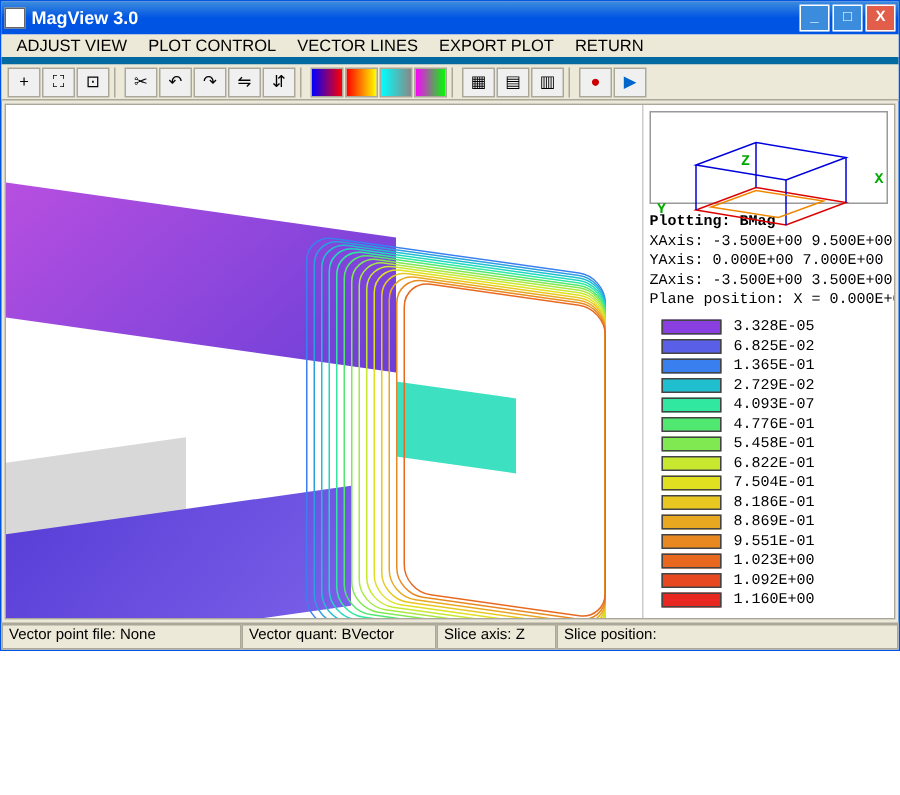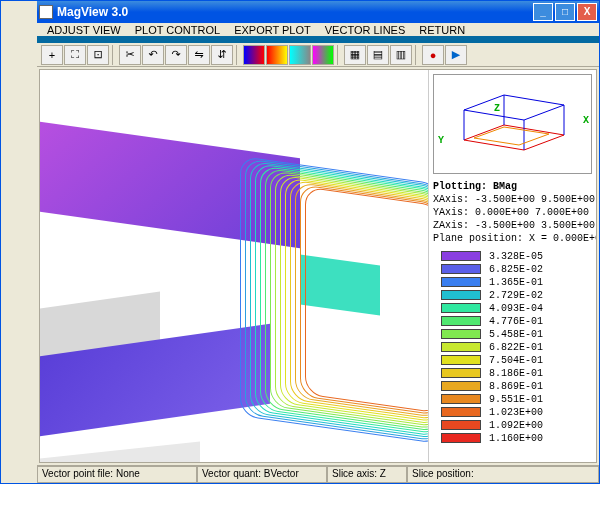--- a/index.html
+++ b/index.html
@@ -1,25 +1,25 @@
 <!DOCTYPE html>
 <html><head>
 <meta charset="utf-8">
 <style>
 * { box-sizing: border-box; margin: 0; padding: 0; }
 body { font-family: Tahoma, Arial, sans-serif; font-size: 11px; background: #fff; }
-.window { width: 600px; height: 484px; border: 1px solid #0054e3; background: #ece9d8; position: relative; display: flex; flex-direction: column; padding-left: 36px; }
+.window { width: 600px; height: 434px; border: 1px solid #0054e3; background: #ece9d8; position: relative; display: flex; flex-direction: column; }
 .titlebar { height: 22px; background: linear-gradient(to bottom, #3c8cde 0%, #0054e3 50%, #0054e3 100%); color: #fff; display: flex; align-items: center; padding: 0 2px; font-size: 12px; }
 .titlebar .app-icon { width: 14px; height: 14px; background: #fff; border: 1px solid #666; margin-right: 4px; display: inline-block; }
 .titlebar .title { flex: 1; font-weight: bold; }
 .win-btns { display: flex; gap: 2px; }
 .win-btn { width: 20px; height: 18px; font-size: 10px; text-align: center; line-height: 16px; border: 1px solid #fff; font-weight: bold; }
 .win-btn.min, .win-btn.max { background: #3c8cde; color: #fff; }
 .win-btn.close { background: #e35e4a; color: #fff; }
-.menubar { height: 20px; background: #ece9d8; border-bottom: 7px solid #0369a1; display: flex; align-items: center; padding: 0 4px; gap: 2px; }
+.menubar { height: 20px; background: #ece9d8; border-bottom: 5px solid #0369a1; display: flex; align-items: center; padding: 0 4px; gap: 2px; }
 .menu-item { padding: 2px 6px; font-size: 11px; cursor: default; }
 .toolbar { height: 24px; background: #ece9d8; border-bottom: 1px solid #aca899; display: flex; align-items: center; padding: 0 4px; gap: 1px; }
 .tool-btn { width: 22px; height: 20px; border: 1px solid #aca899; background: #f0f0f0; display: flex; align-items: center; justify-content: center; font-size: 11px; }
 .tool-sep { width: 4px; height: 20px; border-left: 1px solid #aca899; margin: 0 2px; }
 .content { flex: 1; display: flex; background: #fff; border: 1px solid #aca899; margin: 2px; overflow: hidden; }
 .viewport { flex: 1; position: relative; background: #fff; overflow: hidden; }
 .side-panel { width: 168px; background: #fff; border-left: 1px solid #ccc; padding: 4px; display: flex; flex-direction: column; font-family: 'Courier New', monospace; font-size: 10px; }
 .mini-axes { height: 100px; border: 1px solid #999; margin-bottom: 6px; position: relative; background: #fff; }
 .info-block { line-height: 13px; margin-bottom: 6px; }
 .info-line { white-space: nowrap; }
@@ -54,22 +54,22 @@
     <div class="win-btns">
       <div class="win-btn min">_</div>
       <div class="win-btn max">□</div>
       <div class="win-btn close">X</div>
     </div>
   </div>
 
   <div class="menubar">
     <span class="menu-item">ADJUST VIEW</span>
     <span class="menu-item">PLOT CONTROL</span>
+    <span class="menu-item">VECTOR LINES</span>
     <span class="menu-item">EXPORT PLOT</span>
-    <span class="menu-item">VECTOR LINES</span>
     <span class="menu-item">RETURN</span>
   </div>
 
   <div class="toolbar">
     <div class="tool-btn">+</div>
     <div class="tool-btn">⛶</div>
     <div class="tool-btn">⊡</div>
     <div class="tool-sep"></div>
     <div class="tool-btn">✂</div>
     <div class="tool-btn">↶</div>
@@ -153,21 +153,21 @@
           <div class="legend-row">
             <div class="swatch" style="background: rgb(58, 127, 240);"></div>
             <span class="legend-val">1.365E-01</span>
           </div>
           <div class="legend-row">
             <div class="swatch" style="background: rgb(32, 191, 208);"></div>
             <span class="legend-val">2.729E-02</span>
           </div>
           <div class="legend-row">
             <div class="swatch" style="background: rgb(48, 232, 160);"></div>
-            <span class="legend-val">4.093E-04</span>
+            <span class="legend-val">4.093E-07</span>
           </div>
           <div class="legend-row">
             <div class="swatch" style="background: rgb(80, 232, 112);"></div>
             <span class="legend-val">4.776E-01</span>
           </div>
           <div class="legend-row">
             <div class="swatch" style="background: rgb(128, 232, 80);"></div>
             <span class="legend-val">5.458E-01</span>
           </div>
           <div class="legend-row">

